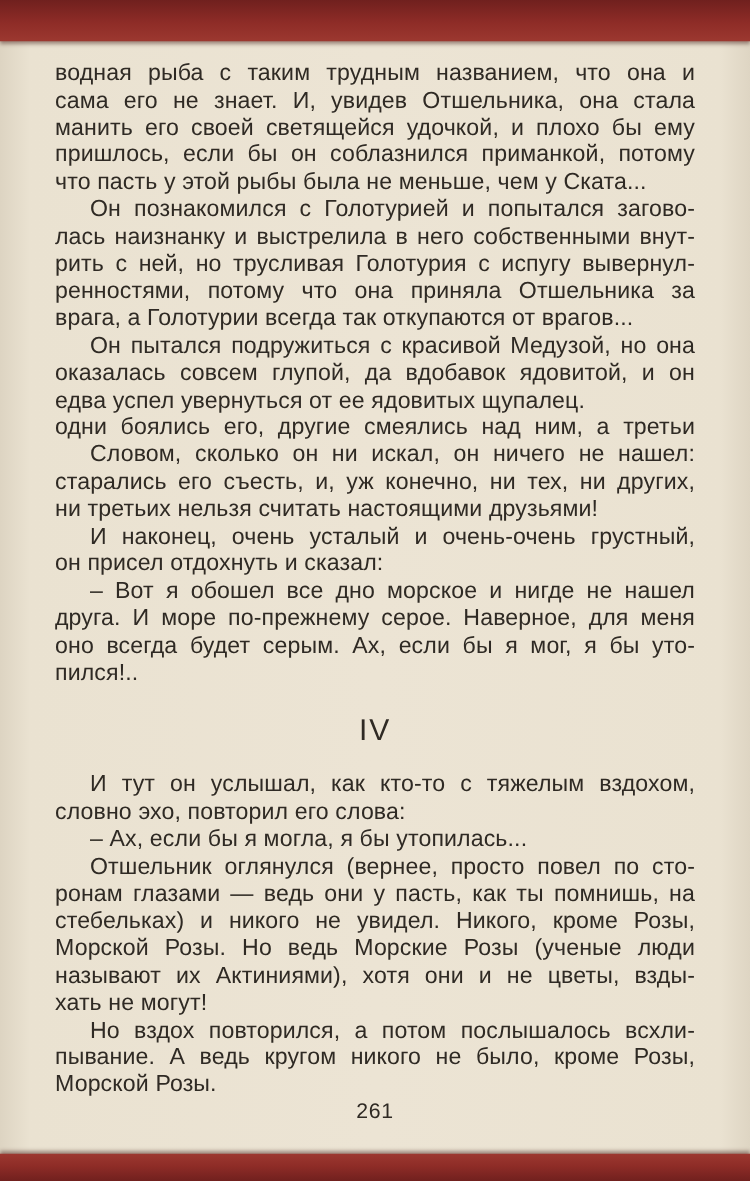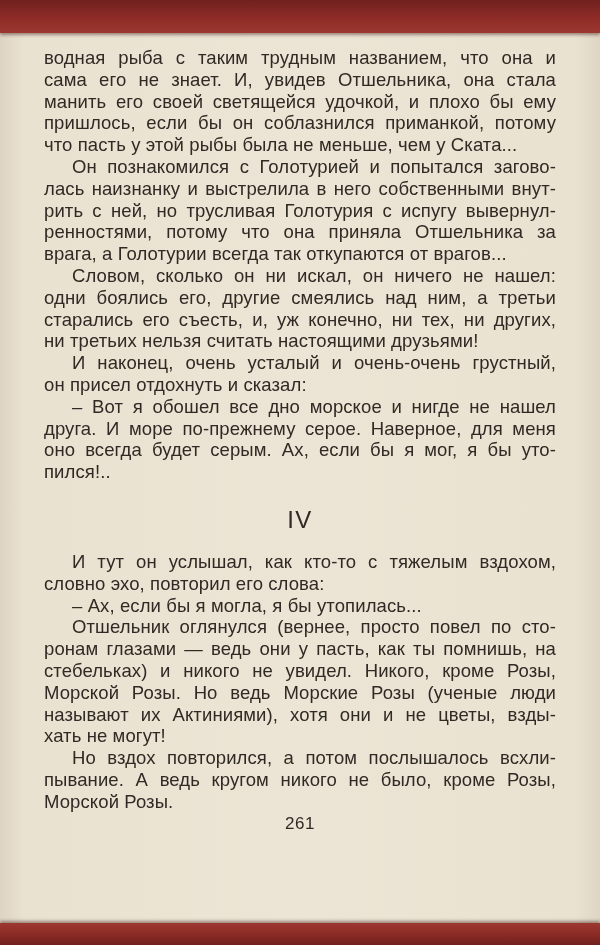--- a/index.html
+++ b/index.html
@@ -89,22 +89,27 @@
           <div class="line last">что пасть у этой рыбы была не меньше, чем у Ската...</div>
         </div>
         <div class="paragraph">
           <div class="line first-indent">Он познакомился с Голотурией и попытался загово-</div>
           <div class="line">лась наизнанку и выстрелила в него собственными внут-</div>
           <div class="line">рить с ней, но трусливая Голотурия с испугу вывернул-</div>
           <div class="line">ренностями, потому что она приняла Отшельника за</div>
           <div class="line last">врага, а Голотурии всегда так откупаются от врагов...</div>
         </div>
         <div class="paragraph">
+          <div class="line first-indent">Он пытался подружиться с красивой Медузой, но она</div>
+          <div class="line">оказалась совсем глупой, да вдобавок ядовитой, и он</div>
+          <div class="line last">едва успел увернуться от ее ядовитых щупалец.</div>
+        </div>
+        <div class="paragraph">
+          <div class="line">одни боялись его, другие смеялись над ним, а третьи</div>
           <div class="line first-indent">Словом, сколько он ни искал, он ничего не нашел:</div>
-          <div class="line">одни боялись его, другие смеялись над ним, а третьи</div>
           <div class="line">старались его съесть, и, уж конечно, ни тех, ни других,</div>
           <div class="line last">ни третьих нельзя считать настоящими друзьями!</div>
         </div>
         <div class="paragraph">
           <div class="line first-indent">И наконец, очень усталый и очень-очень грустный,</div>
           <div class="line last">он присел отдохнуть и сказал:</div>
         </div>
         <div class="paragraph">
           <div class="line first-indent">– Вот я обошел все дно морское и нигде не нашел</div>
           <div class="line">друга. И море по-прежнему серое. Наверное, для меня</div>

